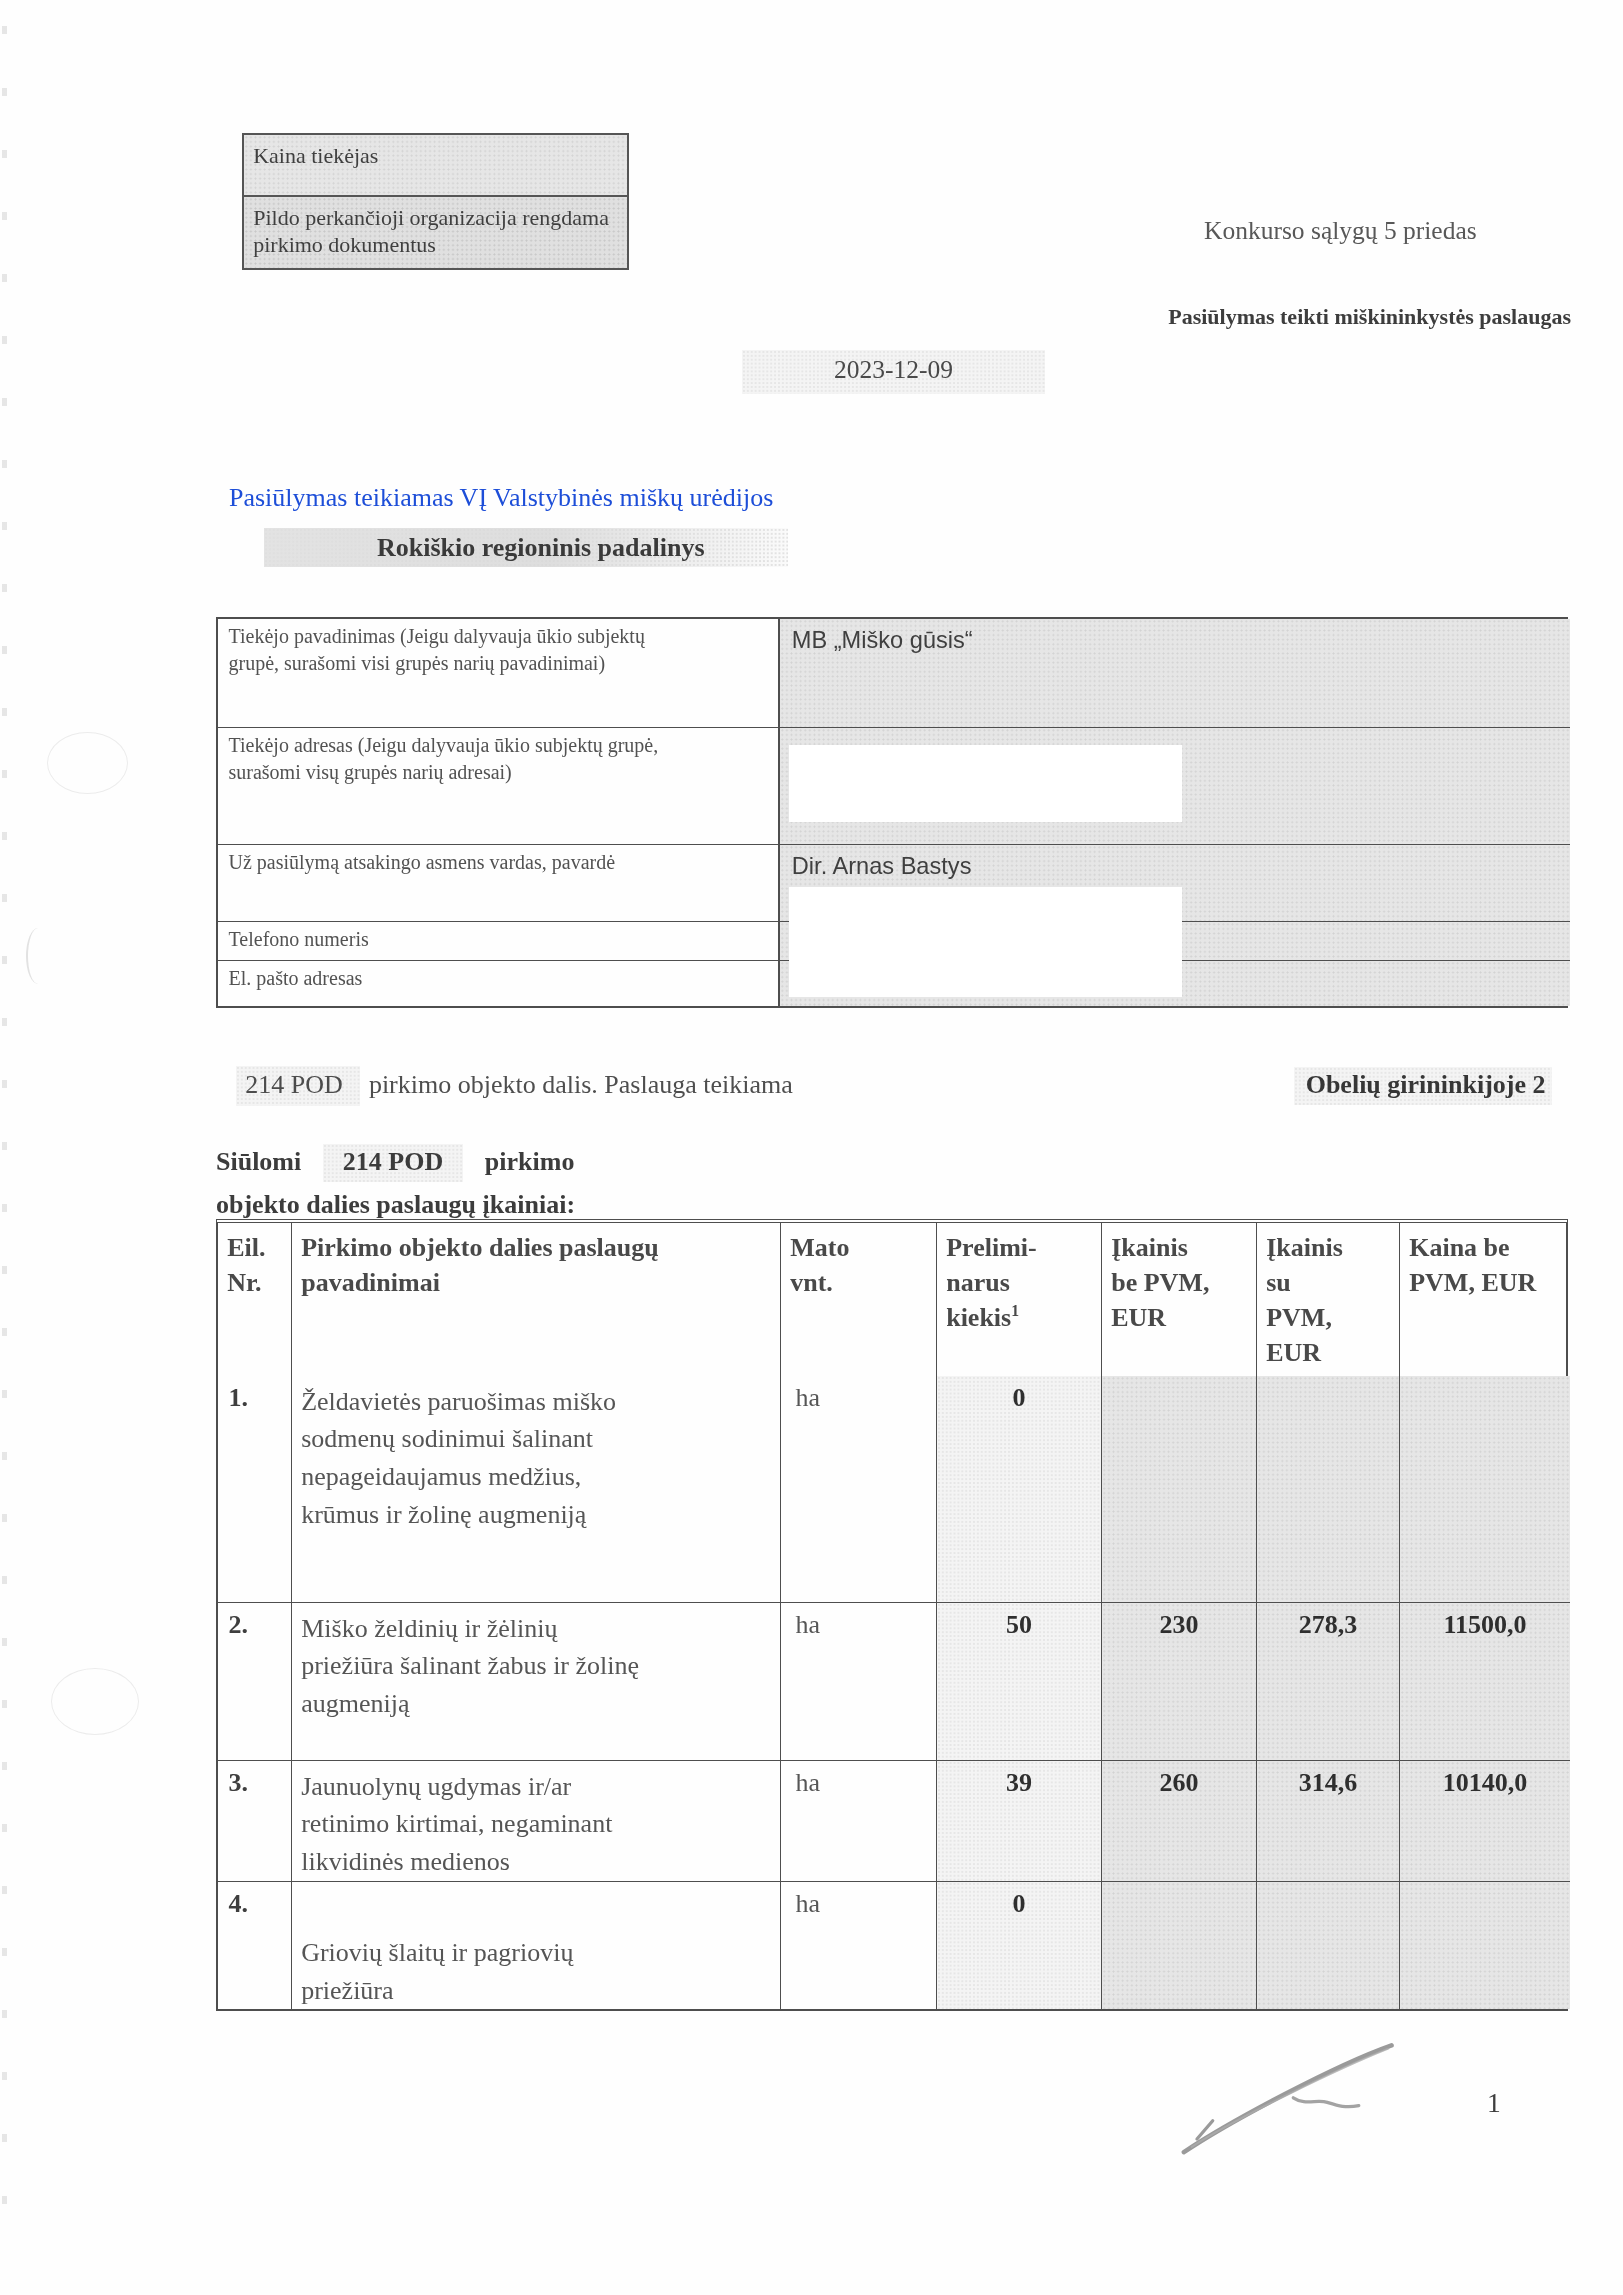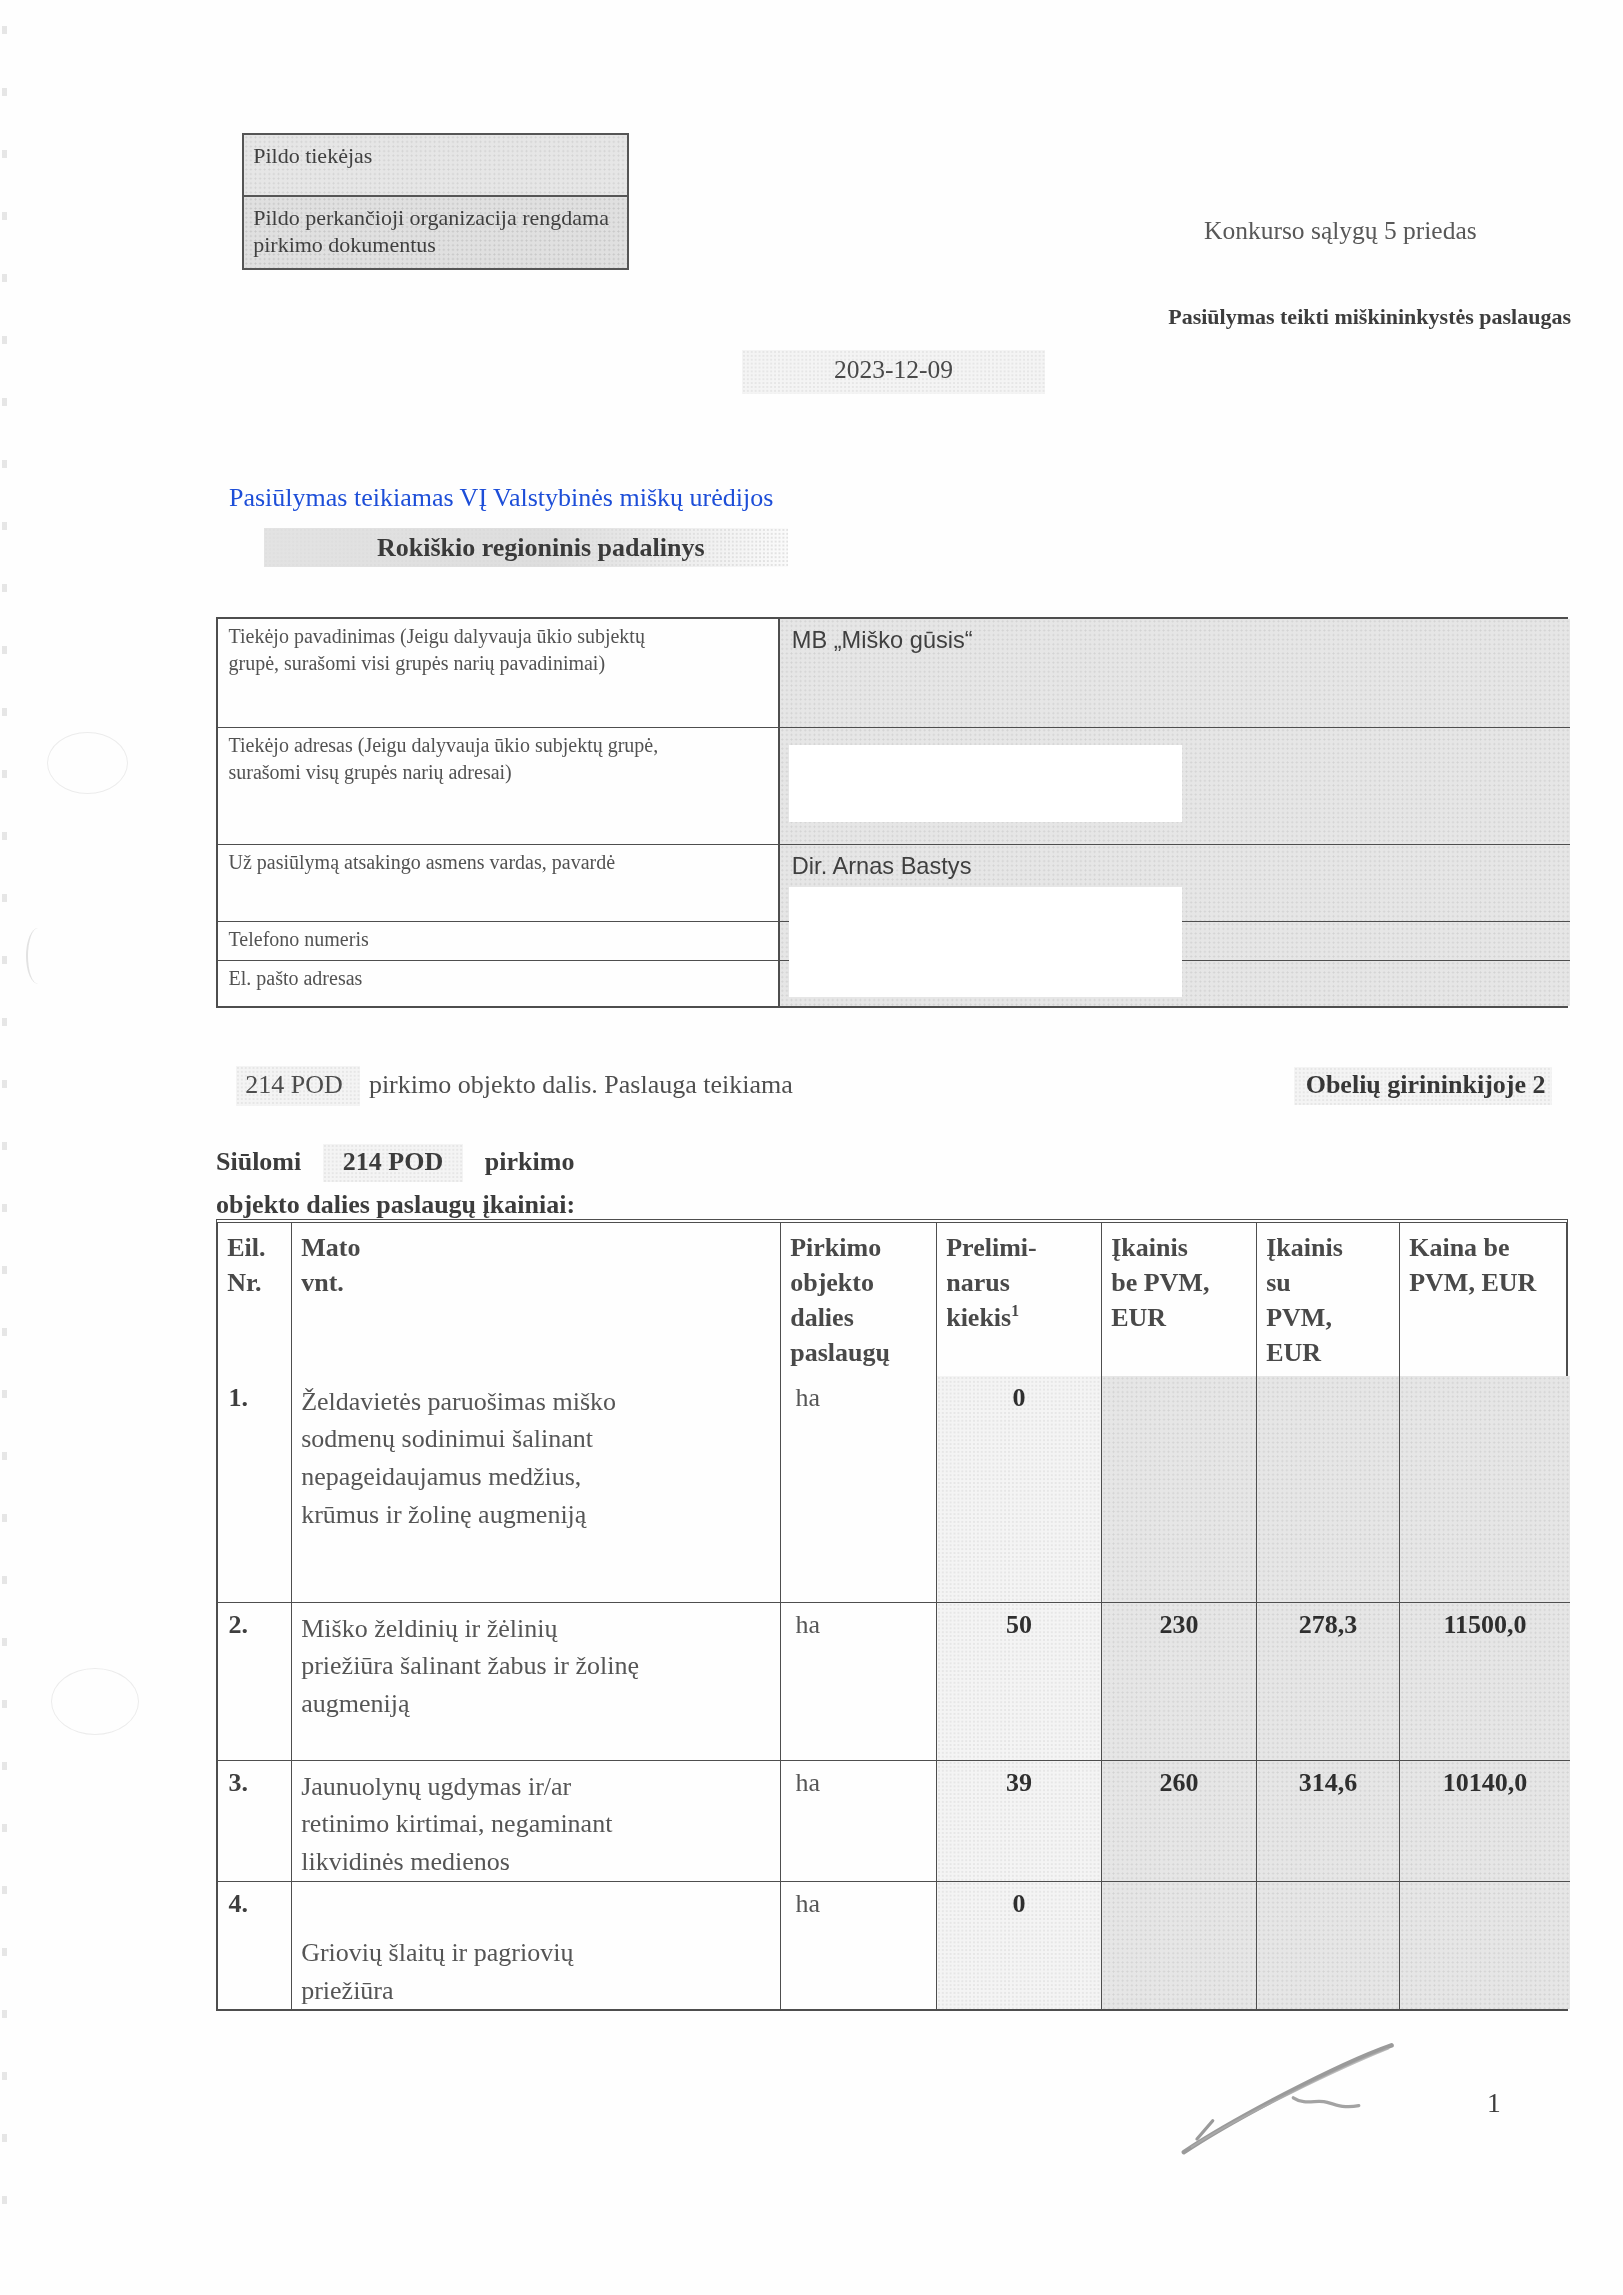--- a/index.html
+++ b/index.html
@@ -88,21 +88,21 @@
 
 <div id="page">
 
   <div class="edge-marks"></div>
   <div class="artifact-ellipse" style="left:47px;top:732px;width:79px;height:60px;"></div>
   <div class="artifact-arc" style="left:26px;top:928px;"></div>
   <div class="artifact-ellipse" style="left:51px;top:1668px;width:86px;height:65px;"></div>
 
   <div class="fill-box">
     <div class="fb-cell fb-top tex-mid">
-      <span>Pildo tiekėjas</span>
+      <span>Kaina tiekėjas</span>
     </div>
     <div class="fb-cell fb-bottom tex-dark">
       <span>Pildo perkančioji organizacija rengdama pirkimo dokumentus</span>
     </div>
   </div>
 
   <div class="annex">Konkurso sąlygų 5 priedas</div>
 
   <div class="title">Pasiūlymas teikti miškininkystės paslaugas</div>
 
@@ -146,23 +146,23 @@
     <div class="ph-l1">
       <span>Siūlomi</span><span class="ph-pod tex-faint">214 POD</span><span>pirkimo</span>
     </div>
     <div class="ph-l2">objekto dalies paslaugų įkainiai:</div>
   </div>
 
   <div class="price-table">
 
     <div class="cell h br"><span>Eil.
 Nr.</span></div>
+    <div class="cell h br"><span>Pirkimo objekto dalies paslaugų pavadinimai</span></div>
     <div class="cell h br"><span>Mato
 vnt.</span></div>
-    <div class="cell h br"><span>Pirkimo objekto dalies paslaugų pavadinimai</span></div>
     <div class="cell h br"><span>Prelimi-
 narus
 kiekis</span><sup>1</sup></div>
     <div class="cell h br"><span>Įkainis
 be PVM,
 EUR</span></div>
     <div class="cell h br"><span>Įkainis
 su
 PVM,
 EUR</span></div>

